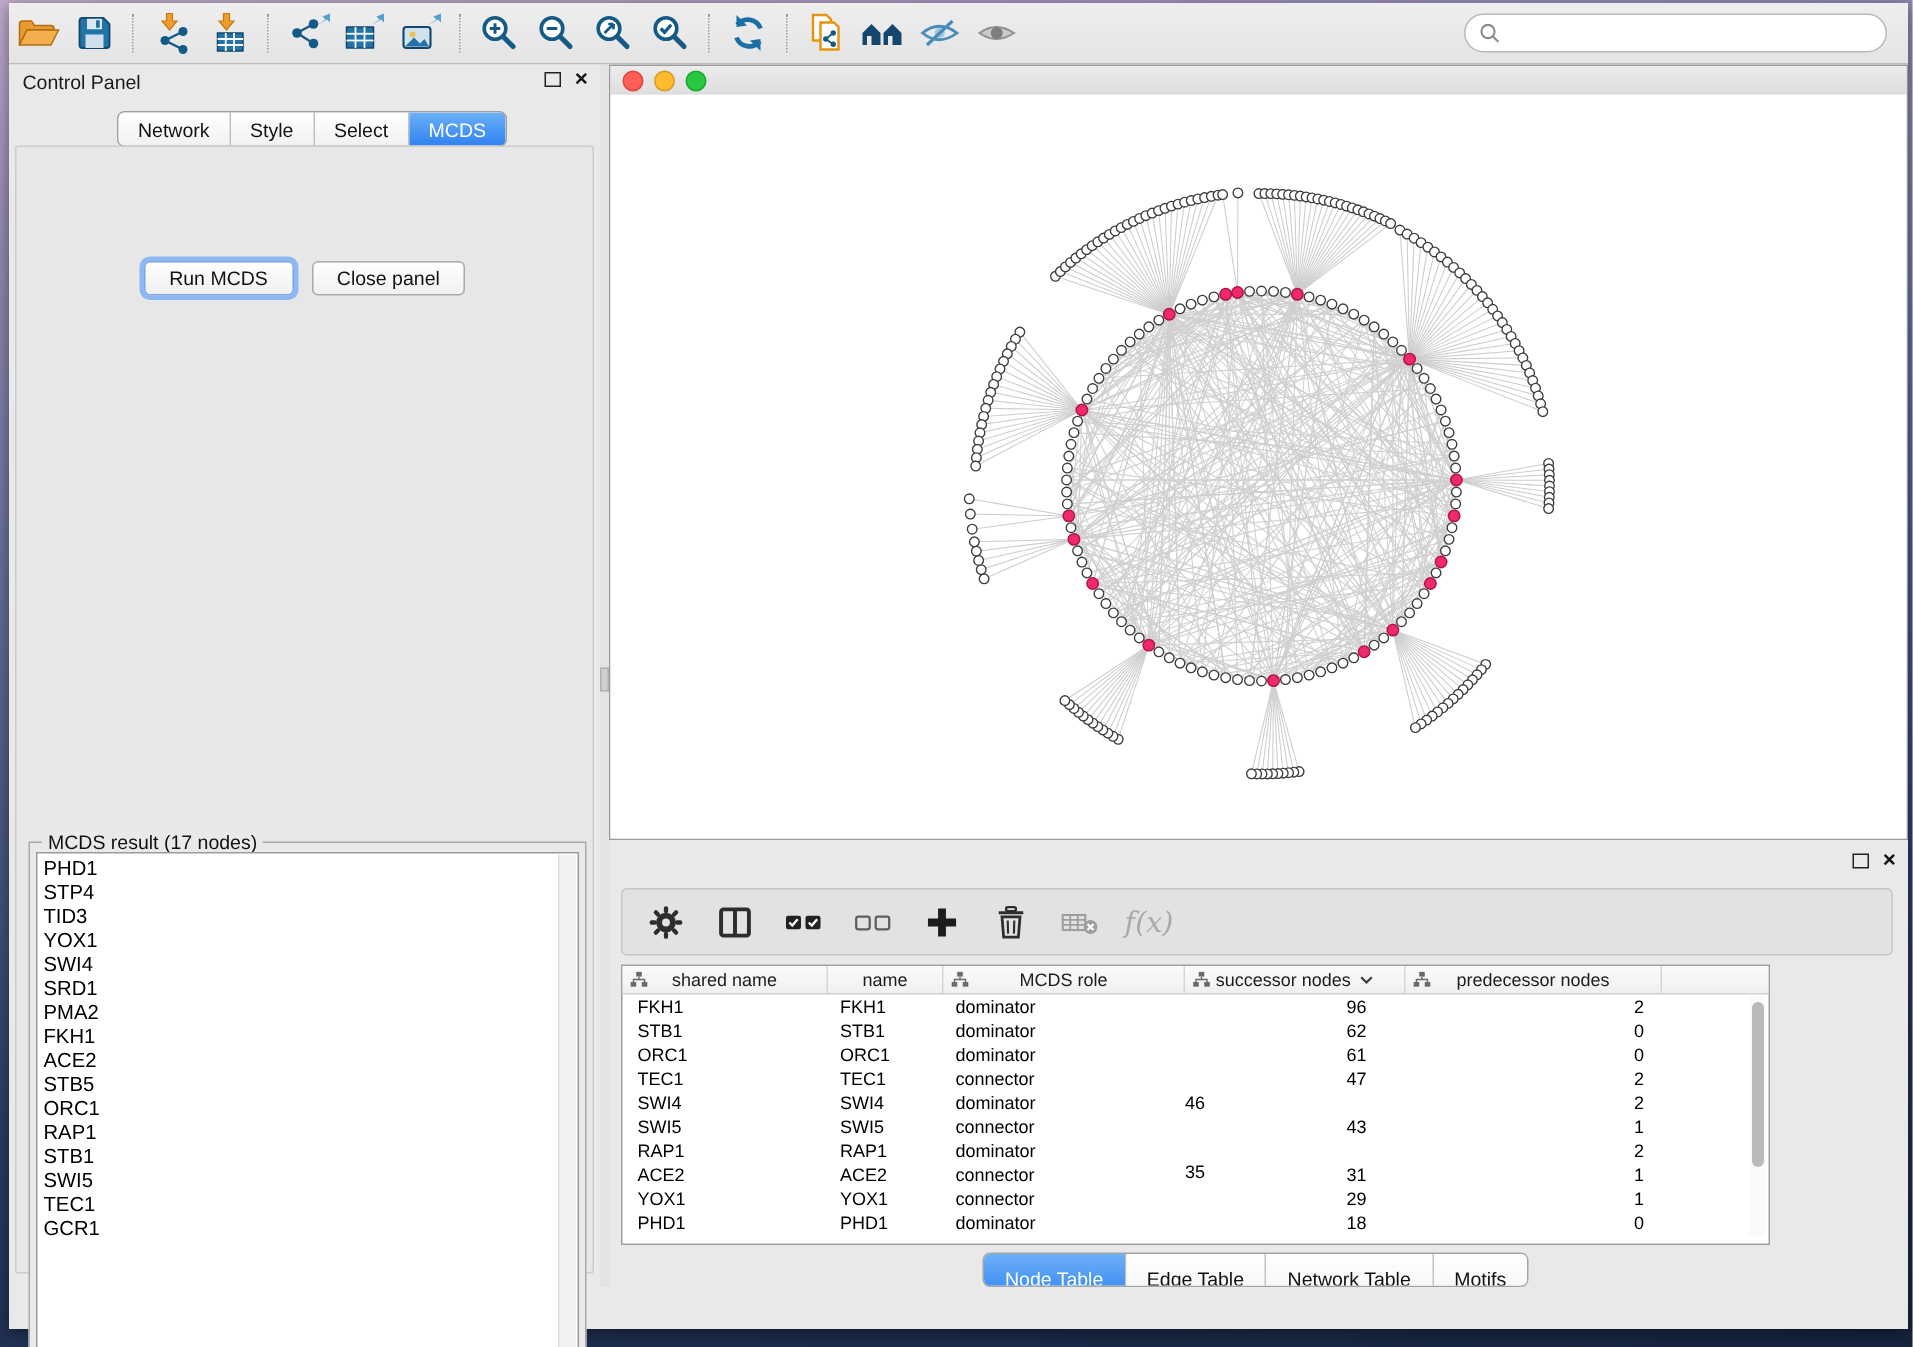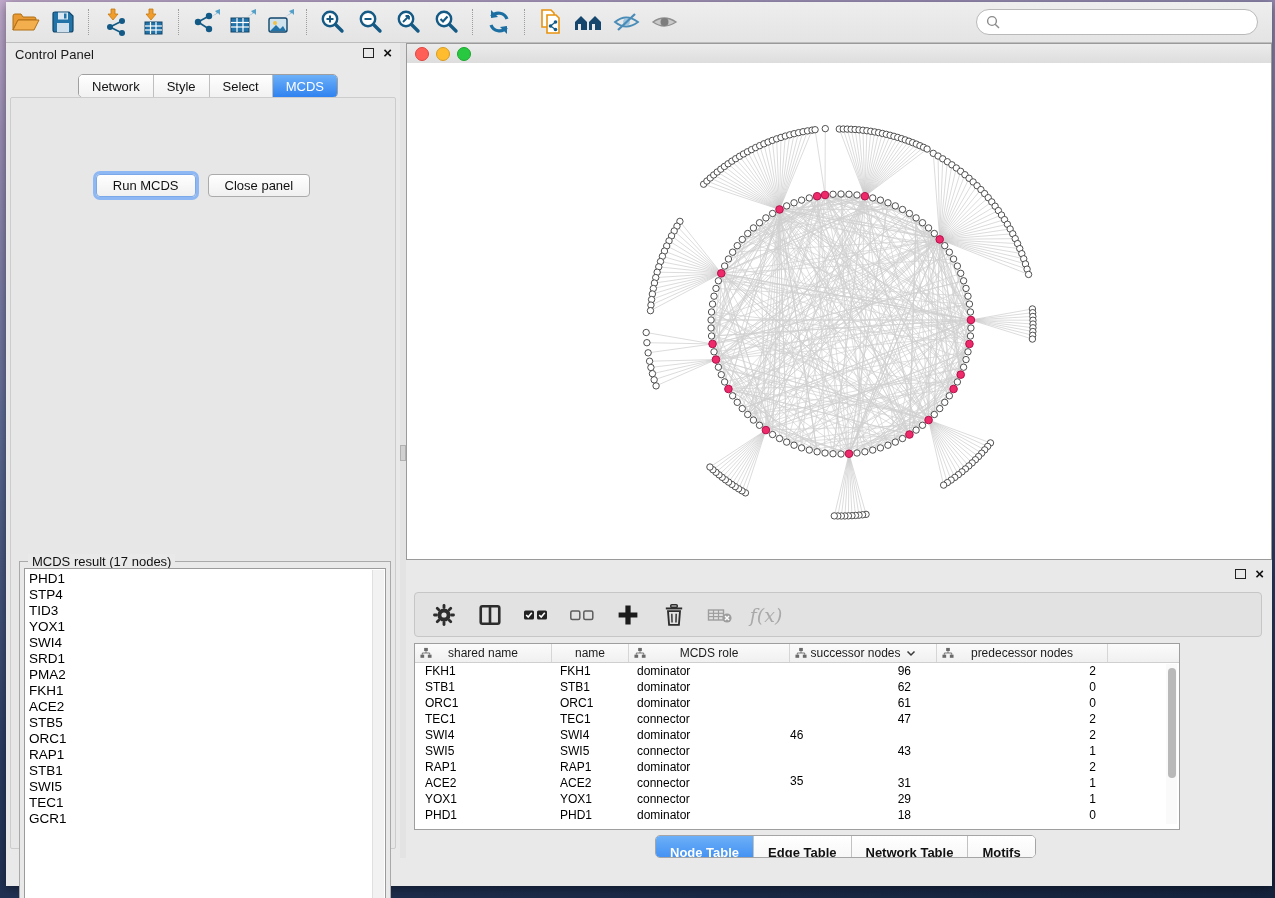--- a/index.html
+++ b/index.html
@@ -64,21 +64,21 @@
   .tbl{position:absolute;left:8px;top:80px;width:766px;height:187px;background:#fff;border:1px solid #9e9e9e;box-sizing:border-box;overflow:hidden;}
   .tbl-header{position:absolute;left:0;top:0;width:100%;height:18px;background:linear-gradient(#fbfbfb,#f0f0f0);border-bottom:1px solid #cfcfcf;display:flex;font-size:12px;color:#1c1c1c;}
   .th{position:relative;display:flex;align-items:center;justify-content:center;border-right:1px solid #d6d6d6;box-sizing:border-box;gap:5px;}
   .th .treeicon{position:absolute;left:5px;top:3px;}
   .tbl-body{position:absolute;left:0;top:19px;width:100%;}
   .tr{display:flex;height:16px;align-items:center;font-size:12px;color:#000;}
   .td{box-sizing:border-box;white-space:nowrap;overflow:hidden;}
   .tbl-scroll{position:absolute;right:2px;top:20px;width:11px;height:160px;background:#fafafa;}
   .tbl-scroll .thumb{position:absolute;left:1.5px;top:4px;width:8px;height:110px;background:#b9b9b9;border-radius:4px;}
   .tp-tabs{position:absolute;left:249px;top:272px;display:flex;height:21px;border:1px solid #a5a5a5;border-radius:5px;overflow:hidden;background:#fff;font-size:13px;}
-  .tp-tab{padding:16px 14px;display:flex;align-items:center;border-right:1px solid #c2c2c2;background:linear-gradient(#ffffff,#f3f3f3);color:#111;font-weight:bold;}
+  .tp-tab{padding:16px 14px;display:flex;align-items:center;border-right:1px solid #c2c2c2;background:linear-gradient(#ffffff,#f3f3f3);color:#111;}
   .tp-tab:last-child{border-right:none;}
   .tp-tab.active{background:linear-gradient(#6cb0f8,#2f82f0);color:#fff;}
   
   .statusbar{position:absolute;left:0;bottom:0;width:100%;height:26px;background:linear-gradient(#efefef,#e6e6e6);border-top:1px solid #c2c2c2;}
   .list-btn{position:absolute;left:8px;top:3px;width:24px;height:20px;background:#f3f3f3;border:1px solid #ababab;display:flex;align-items:center;justify-content:center;}
   .mem-btn{position:absolute;right:8px;top:2px;height:21px;padding:0 10px;background:#f7f7f7;border:1px solid #b4b4b4;border-radius:3px;display:flex;align-items:center;gap:6px;font-size:13px;color:#111;}
   .mem-dot{width:12px;height:12px;border-radius:50%;background:#1e9e37;}
 </style>
 </head>
 <body>

